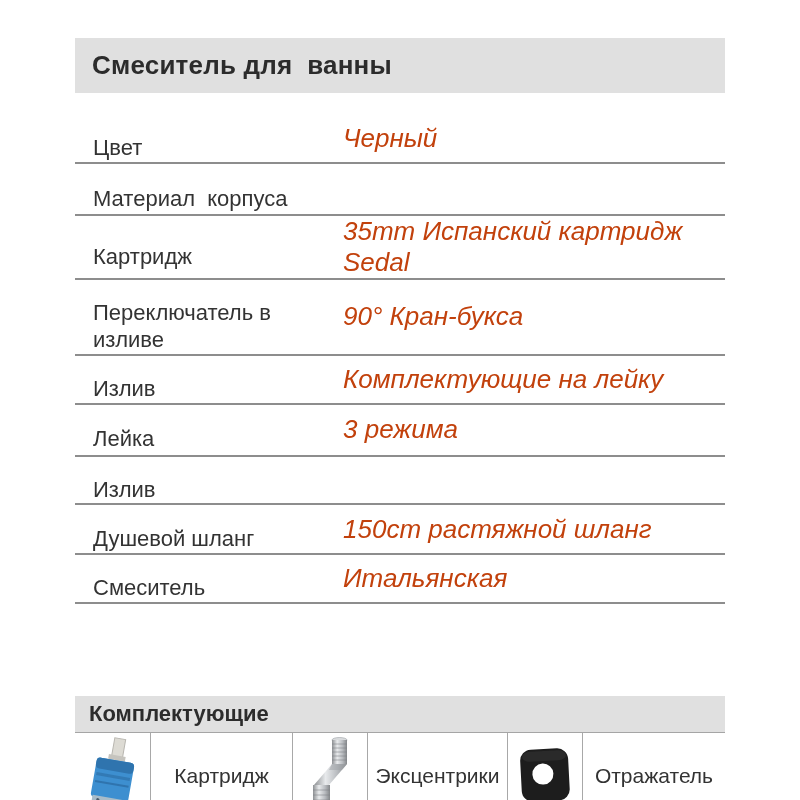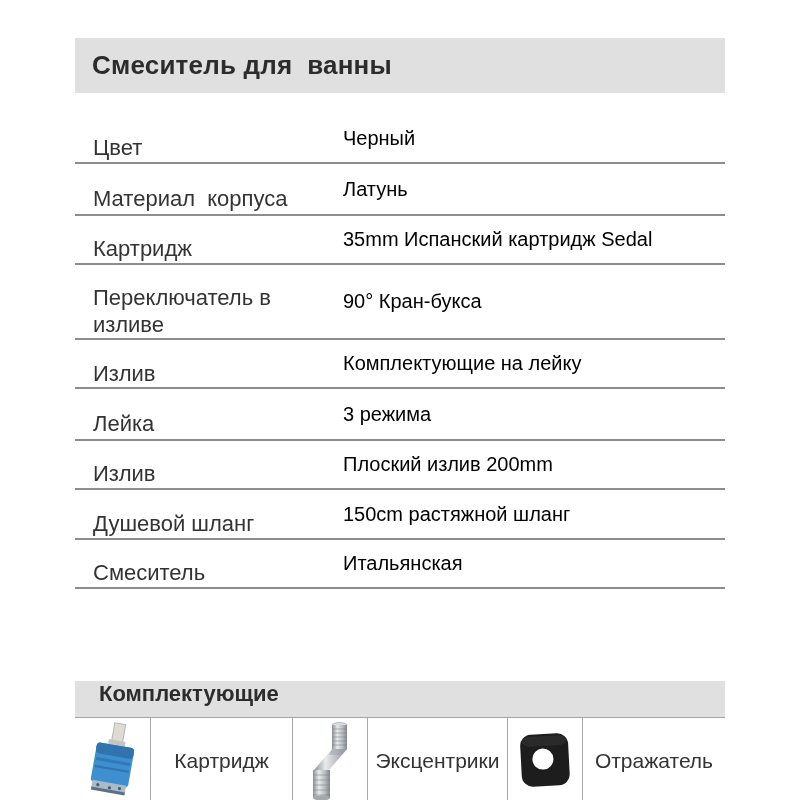--- a/index.html
+++ b/index.html
@@ -11,22 +11,22 @@
   .title-bar {
     background:#e0e0e0; height:55px; display:flex; align-items:center;
     padding-left:17px;
     margin-top:38px;
   }
   .title-bar .bar-text {
     font-size:26px; font-weight:bold; color:#2c2c2c; white-space:pre-wrap;
     letter-spacing:0.2px;
   }
   .components-bar {
-    background:#e0e0e0; height:36px; display:flex; align-items:flex-start;
-    padding-left:24px; margin-top:92px;
+    background:#e0e0e0; height:36px; display:flex; align-items:center;
+    padding-left:14px; margin-top:92px;
   }
   .components-bar .bar-text { font-size:22px; font-weight:bold; color:#2c2c2c; }
 
   
   .spec-table { margin-top:21px; }
   .spec-row {
     display:flex; align-items:center; padding-left:18px;
     border-bottom:2px solid #8d8d8d;
   }
   .spec-row:nth-child(1){ min-height:50px; }
@@ -35,21 +35,21 @@
   .spec-row:nth-child(4){ min-height:72px; }
   .spec-row:nth-child(5){ min-height:49px; }
   .spec-row:nth-child(6){ min-height:52px; }
   .spec-row:nth-child(7){ min-height:48px; }
   .spec-row:nth-child(8){ min-height:50px; }
   .spec-row:nth-child(9){ min-height:48px; }
   .spec-label {
     width:250px; flex:0 0 250px; font-size:22px; color:#333;
     white-space:pre-wrap; line-height:1.22;margin-top:20px;
   }
-  .spec-value { flex:1; font-size:20px; color:#000000; white-space:pre-wrap; }
+  .spec-value { flex:1; font-size:26px; color:#c2410c; white-space:pre-wrap;font-style:italic; }
 
   
   .components-row {
     display:flex; height:88px;
     border-top:1px solid #a5a5a5; border-bottom:2px solid #9a9a9a;
   }
   .comp-cell {
     display:flex; align-items:center; justify-content:center;
     border-right:1px solid #a8a8a8; position:relative; background:#fff;
   }
@@ -75,42 +75,40 @@
     <span class="bar-text">Смеситель для  ванны</span>
   </div>
 
   <div class="spec-table">
     <div class="spec-row">
       <span class="spec-label">Цвет</span>
       <span class="spec-value">Черный</span>
     </div>
     <div class="spec-row">
       <span class="spec-label">Материал  корпуса</span>
-      <span class="spec-value">Латунь</span>
     </div>
     <div class="spec-row">
       <span class="spec-label">Картридж</span>
       <span class="spec-value">35mm Испанский картридж Sedal</span>
     </div>
     <div class="spec-row">
       <span class="spec-label">Переключатель в
 изливе</span>
       <span class="spec-value">90° Кран-букса</span>
     </div>
     <div class="spec-row">
       <span class="spec-label">Излив</span>
       <span class="spec-value">Комплектующие на лейку</span>
     </div>
     <div class="spec-row">
       <span class="spec-label">Лейка</span>
       <span class="spec-value">3 режима</span>
     </div>
     <div class="spec-row">
       <span class="spec-label">Излив</span>
-      <span class="spec-value">Плоский излив 200mm</span>
     </div>
     <div class="spec-row">
       <span class="spec-label">Душевой шланг</span>
       <span class="spec-value">150cm растяжной шланг</span>
     </div>
     <div class="spec-row">
       <span class="spec-label">Смеситель</span>
       <span class="spec-value">Итальянская</span>
     </div>
   </div>

